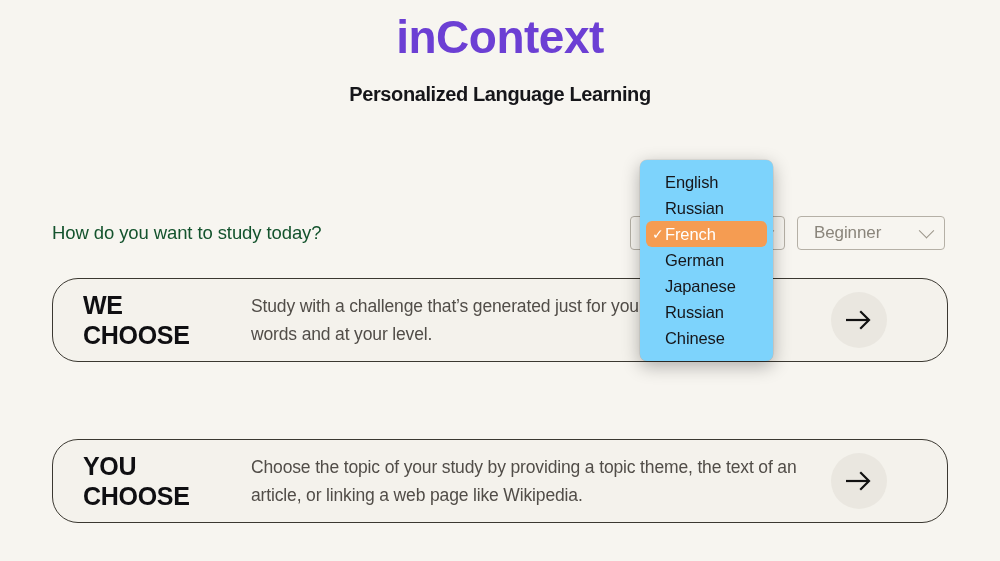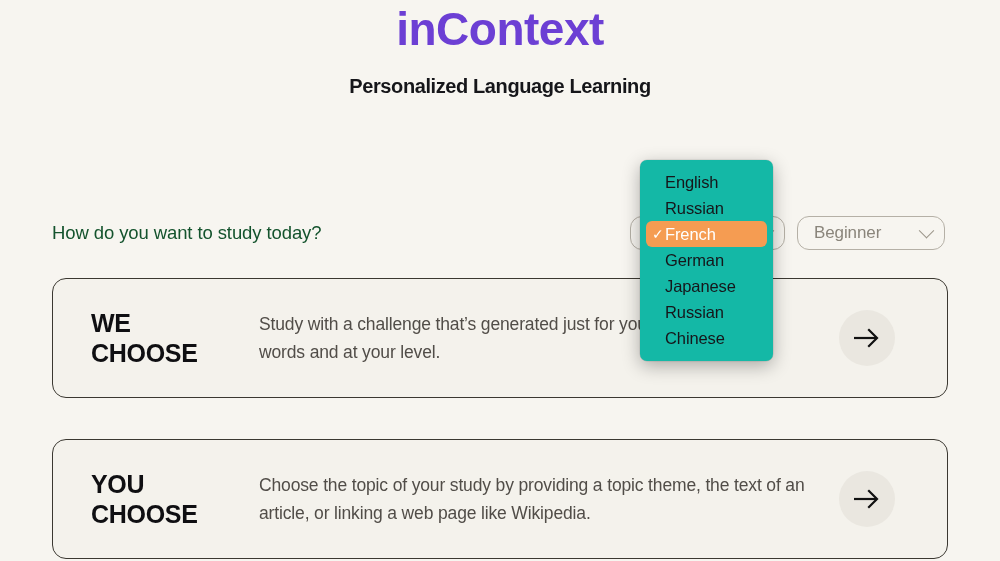--- a/index.html
+++ b/index.html
@@ -17,21 +17,21 @@
     -webkit-font-smoothing: antialiased;
   }
 
   
   .brand {
     text-align: center;
     font-size: 46px;
     font-weight: 700;
     color: #6c3fd4;
     letter-spacing: -0.5px;
-    padding-top: 4px;
+    padding-top: 12px;
     line-height: 1.1;
   }
 
   .tagline {
     text-align: center;
     font-size: 20px;
     font-weight: 700;
     color: #16161a;
     letter-spacing: -0.4px;
     margin-top: 20px;
@@ -56,21 +56,21 @@
     font-size: 18.5px;
     color: #14532d;
     letter-spacing: -0.1px;
     white-space: nowrap;
   }
 
   .select-box {
     position: absolute;
     height: 34px;
     border: 1px solid #b5b0a6;
-    border-radius: 12px;
+    border-radius: 4px;
     background: #f7f5f0;
     display: flex;
     align-items: center;
     justify-content: space-between;
     padding: 0 12px 0 16px;
     font-size: 17px;
     color: #8a857b;
     letter-spacing: -0.1px;
   }
 
@@ -84,27 +84,26 @@
     border-bottom: 1.6px solid #9b958a;
     transform: rotate(45deg) translate(-2px,-2px);
     flex: 0 0 auto;
   }
 
   
   .card {
     position: absolute;
     left: 52px;
     width: 896px;
-    height: 120px;
+    height: 84px;
     border: 1.4px solid #3b3831;
-    border-radius: 14px;
+    border-radius: 26px;
     background: #f4f2ec;
     display: flex;
     align-items: center;
-    padding-left: 8px;
   }
 
   #card-we-choose  { top: 278px; }
   #card-you-choose { top: 439px; }
 
   .card-title {
     flex: 0 0 auto;
     width: 168px;
     margin-left: 30px;
     font-size: 25px;
@@ -138,21 +137,21 @@
 
   .arrow-btn svg { display: block; }
 
   
   .dropdown {
     position: absolute;
     left: 640px;
     top: 160px;
     width: 133px;
     padding: 9px 0 10px 0;
-    background: #14b8a6;
+    background: #7dd3fc;
     border-radius: 7px;
     box-shadow: 0 5px 18px rgba(0,0,0,0.30),
                 0 0 0 0.5px rgba(0,0,0,0.12);
     z-index: 50;
   }
 
   .dd-item {
     height: 26px;
     display: flex;
     align-items: center;

